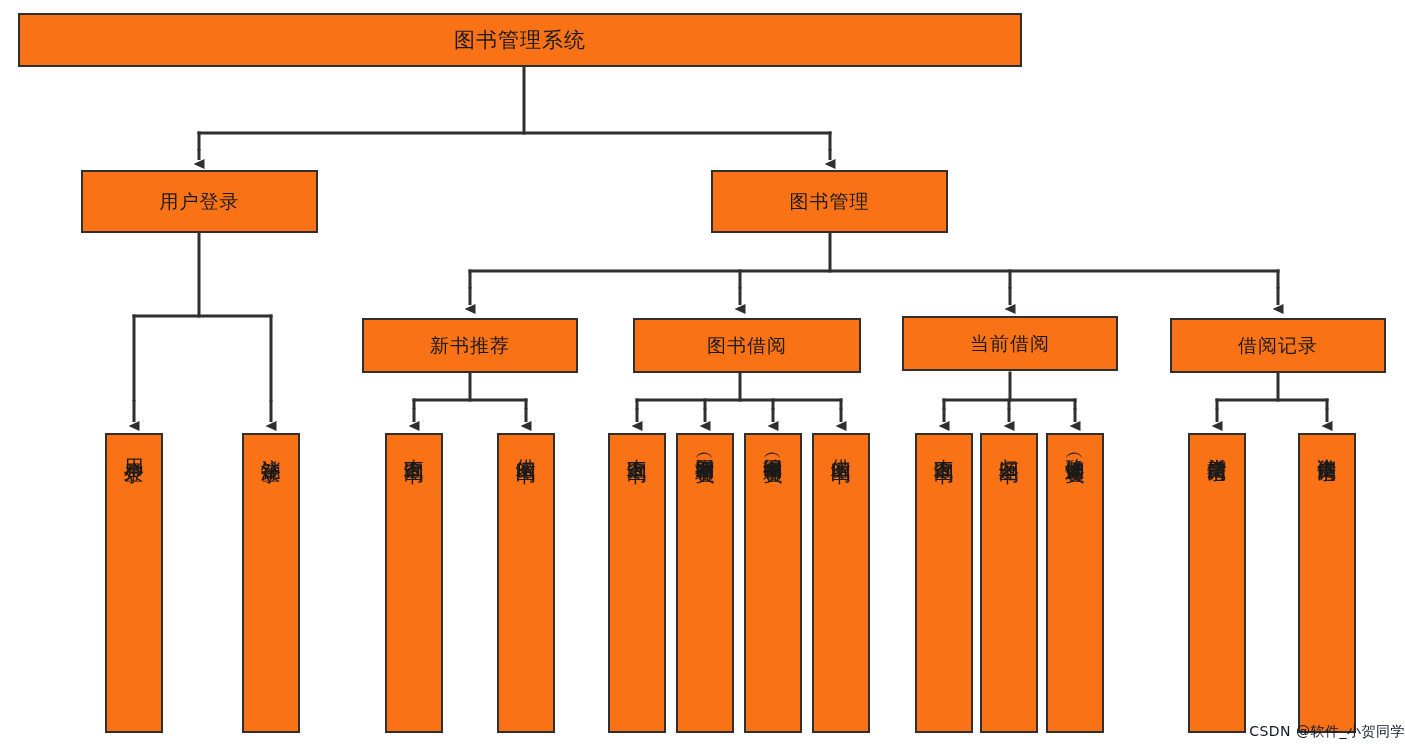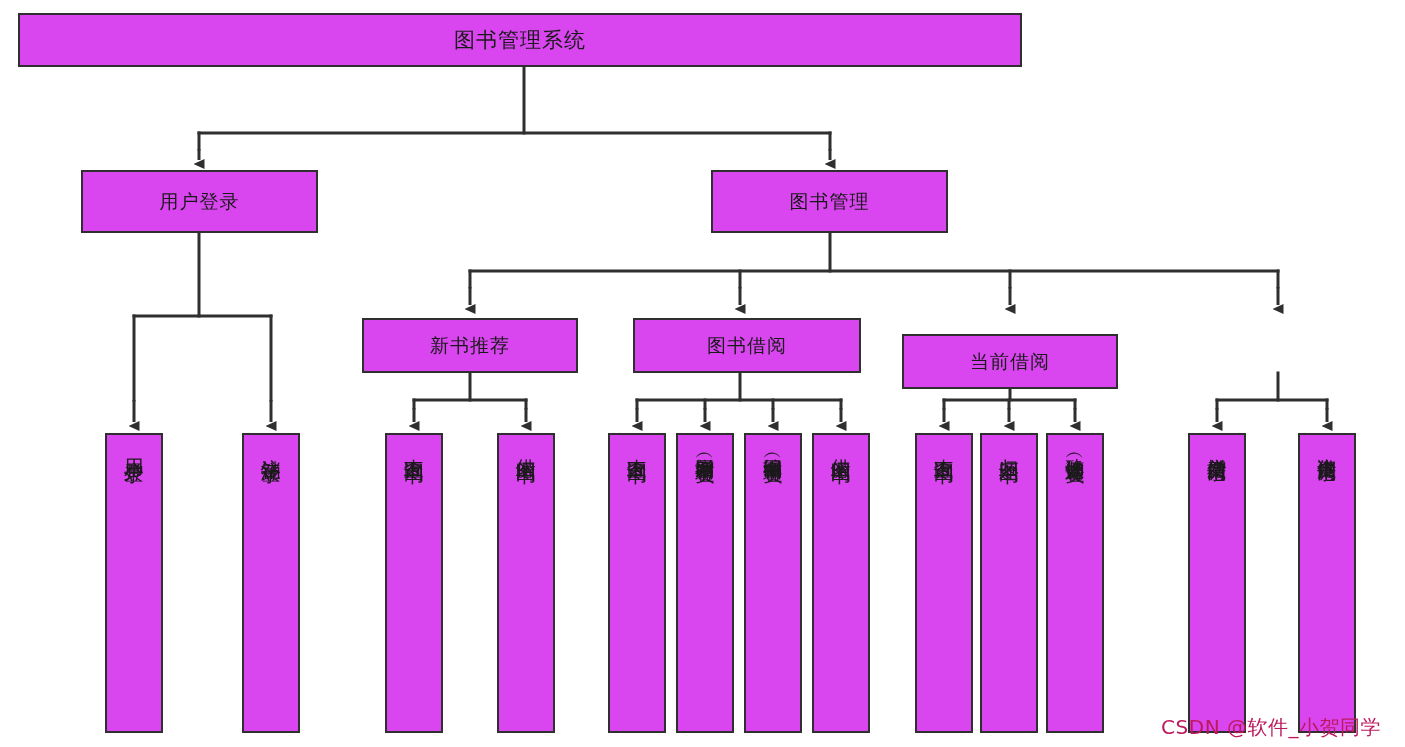--- a/index.html
+++ b/index.html
@@ -9,21 +9,21 @@
     background:#ffffff;
     font-family:"DejaVu Sans","Liberation Sans",sans-serif;
     overflow:hidden;
   }
   #canvas{position:relative;width:1405px;height:747px;}
   svg#wires{position:absolute;left:0;top:0;width:1405px;height:747px;pointer-events:none;}
 
   .node{
     position:absolute;
     box-sizing:border-box;
-    background:#d946ef;
+    background:#f97316;
     border:2.5px solid #2f2f2f;
     display:flex;
     align-items:center;
     justify-content:center;
     color:#1a1a1a;
     z-index:2;
   }
   .node.root{font-size:21px;letter-spacing:1px;}
   .node.lvl1{font-size:19px;letter-spacing:1px;}
   .node.lvl2{font-size:19px;letter-spacing:1px;}
@@ -40,23 +40,23 @@
     font-size:20px;
     line-height:1.12;
     letter-spacing:2px;
     white-space:nowrap;
     color:#1a1a1a;
   }
   .leaf.tall .vtext{font-size:19px;letter-spacing:1px;}
 
   #watermark{
     position:absolute;
-    right:24px;bottom:6px;
-    font-size:20px;
-    color:#be185d;
+    right:0;bottom:6px;
+    font-size:14px;
+    color:#0f172a;
     letter-spacing:0.5px;
     z-index:5;
     white-space:nowrap;
   }
 </style>
 </head>
 <body>
 
 <div id="canvas">
 
@@ -165,22 +165,25 @@
   <div class="node lvl1" style="left:711px;top:170px;width:237px;height:63px;">
     <span>图书管理</span>
   </div>
 
   <div class="node lvl2" style="left:362px;top:318px;width:216px;height:55px;">
     <span>新书推荐</span>
   </div>
   <div class="node lvl2" style="left:633px;top:318px;width:228px;height:55px;">
     <span>图书借阅</span>
   </div>
-  <div class="node lvl2" style="left:902px;top:334px;width:216px;height:55px;">
+  <div class="node lvl2" style="left:902px;top:316px;width:216px;height:55px;">
     <span>当前借阅</span>
+  </div>
+  <div class="node lvl2" style="left:1170px;top:318px;width:216px;height:55px;">
+    <span>借阅记录</span>
   </div>
 
   <div class="node leaf" style="left:105px;top:433px;width:58px;height:300px;">
     <span class="vtext">用户登录</span>
   </div>
   <div class="node leaf" style="left:242px;top:433px;width:58px;height:300px;">
     <span class="vtext">注销登录</span>
   </div>
 
   <div class="node leaf" style="left:385px;top:433px;width:58px;height:300px;">

